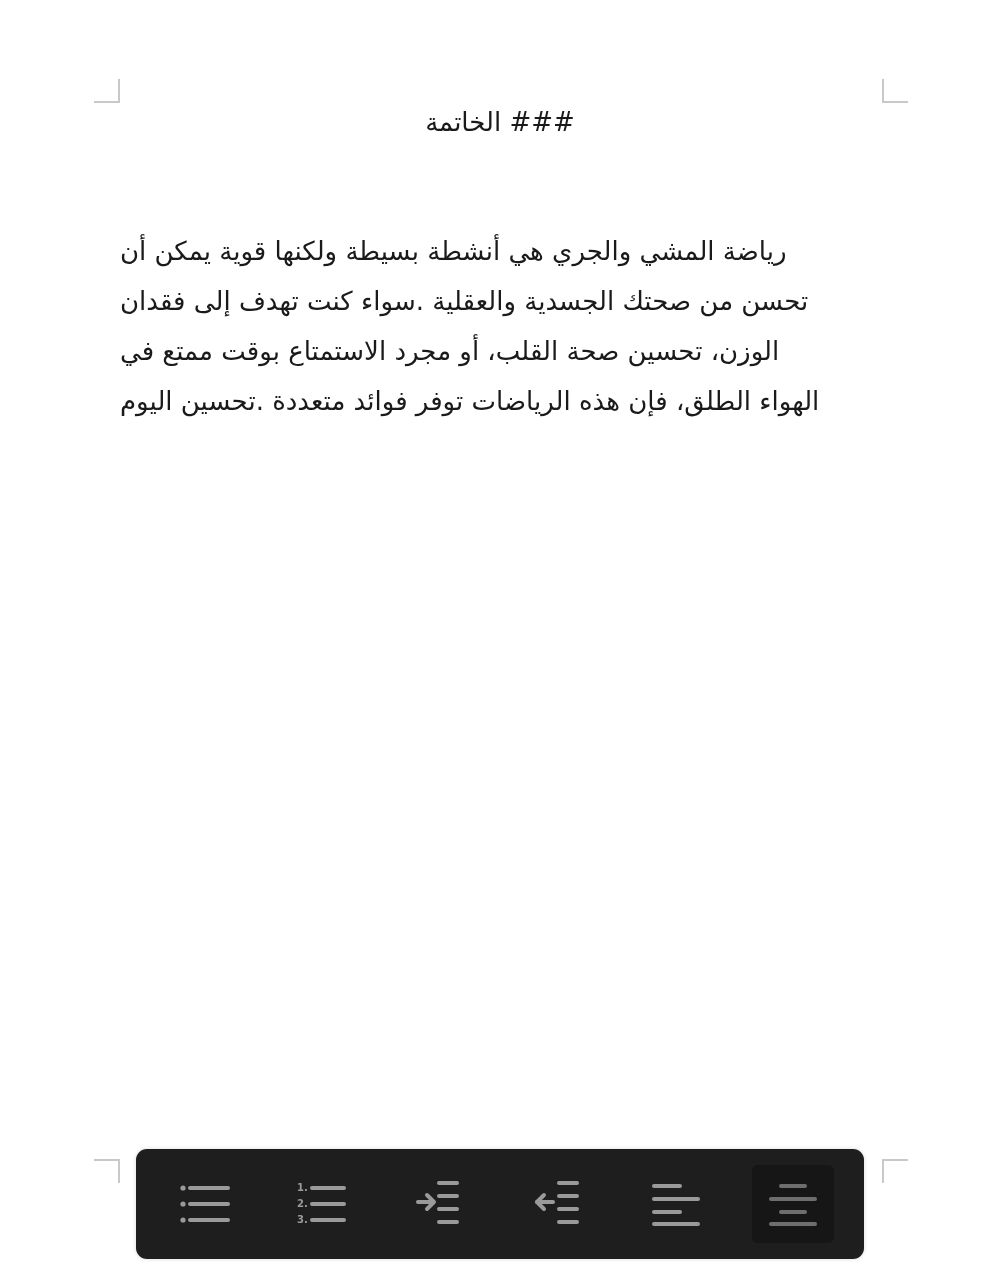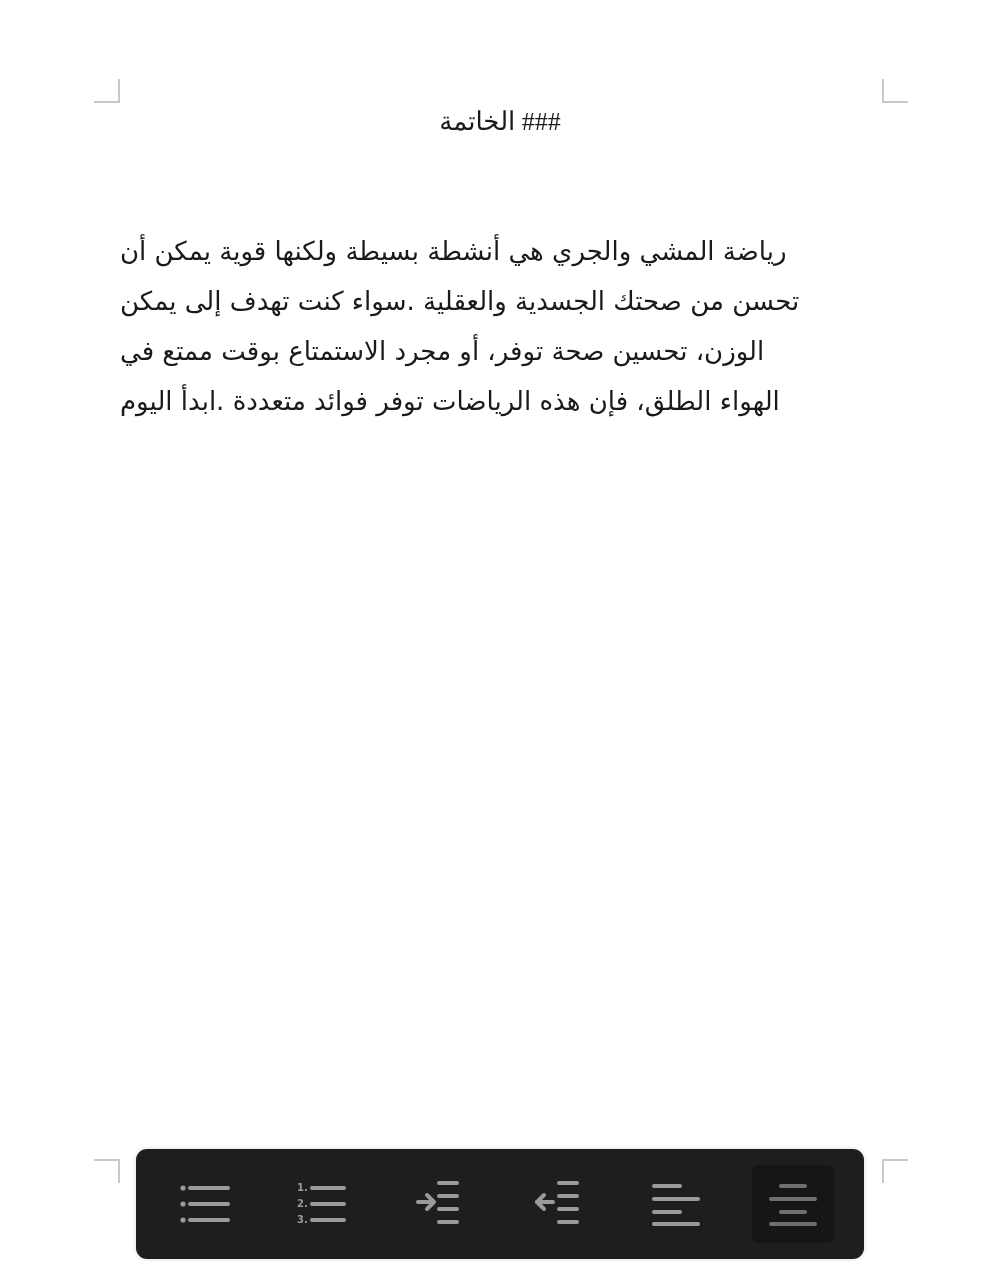--- a/index.html
+++ b/index.html
@@ -37,21 +37,20 @@
     }
     .heading {
       position: absolute;
       top: 100px;
       left: 0;
       width: 760px;
       text-align: center;
       font-size: 26px;
       line-height: 44px;
       unicode-bidi: plaintext;
-      font-family: Liberation Serif, serif;
     }
     .paragraph {
       position: absolute;
       top: 226px;
       left: 0;
       width: 760px;
       text-align: center;
     }
     .para-line {
       display: block;
@@ -97,23 +96,23 @@
 
 <div class="corner tl"></div>
 <div class="corner tr"></div>
 <div class="corner bl"></div>
 <div class="corner br"></div>
 
 <div class="doc">
   <div class="heading">### الخاتمة</div>
   <div class="paragraph">
     <span class="para-line">رياضة المشي والجري هي أنشطة بسيطة ولكنها قوية يمكن أن</span>
-    <span class="para-line">تحسن من صحتك الجسدية والعقلية .سواء كنت تهدف إلى يمكن</span>
-    <span class="para-line">الوزن، تحسين صحة توفر، أو مجرد الاستمتاع بوقت ممتع في</span>
-    <span class="para-line">الهواء الطلق، فإن هذه الرياضات توفر فوائد متعددة .ابدأ اليوم</span>
+    <span class="para-line">تحسن من صحتك الجسدية والعقلية .سواء كنت تهدف إلى فقدان</span>
+    <span class="para-line">الوزن، تحسين صحة القلب، أو مجرد الاستمتاع بوقت ممتع في</span>
+    <span class="para-line">الهواء الطلق، فإن هذه الرياضات توفر فوائد متعددة .تحسين اليوم</span>
   </div>
 </div>
 
 <div class="toolbar">
 
   <div class="tool-btn">
     <span>
       <svg width="56" height="46" viewBox="0 0 56 46">
         <g fill="#9a9a9a">
           <circle cx="4" cy="7" r="2.6"></circle>

